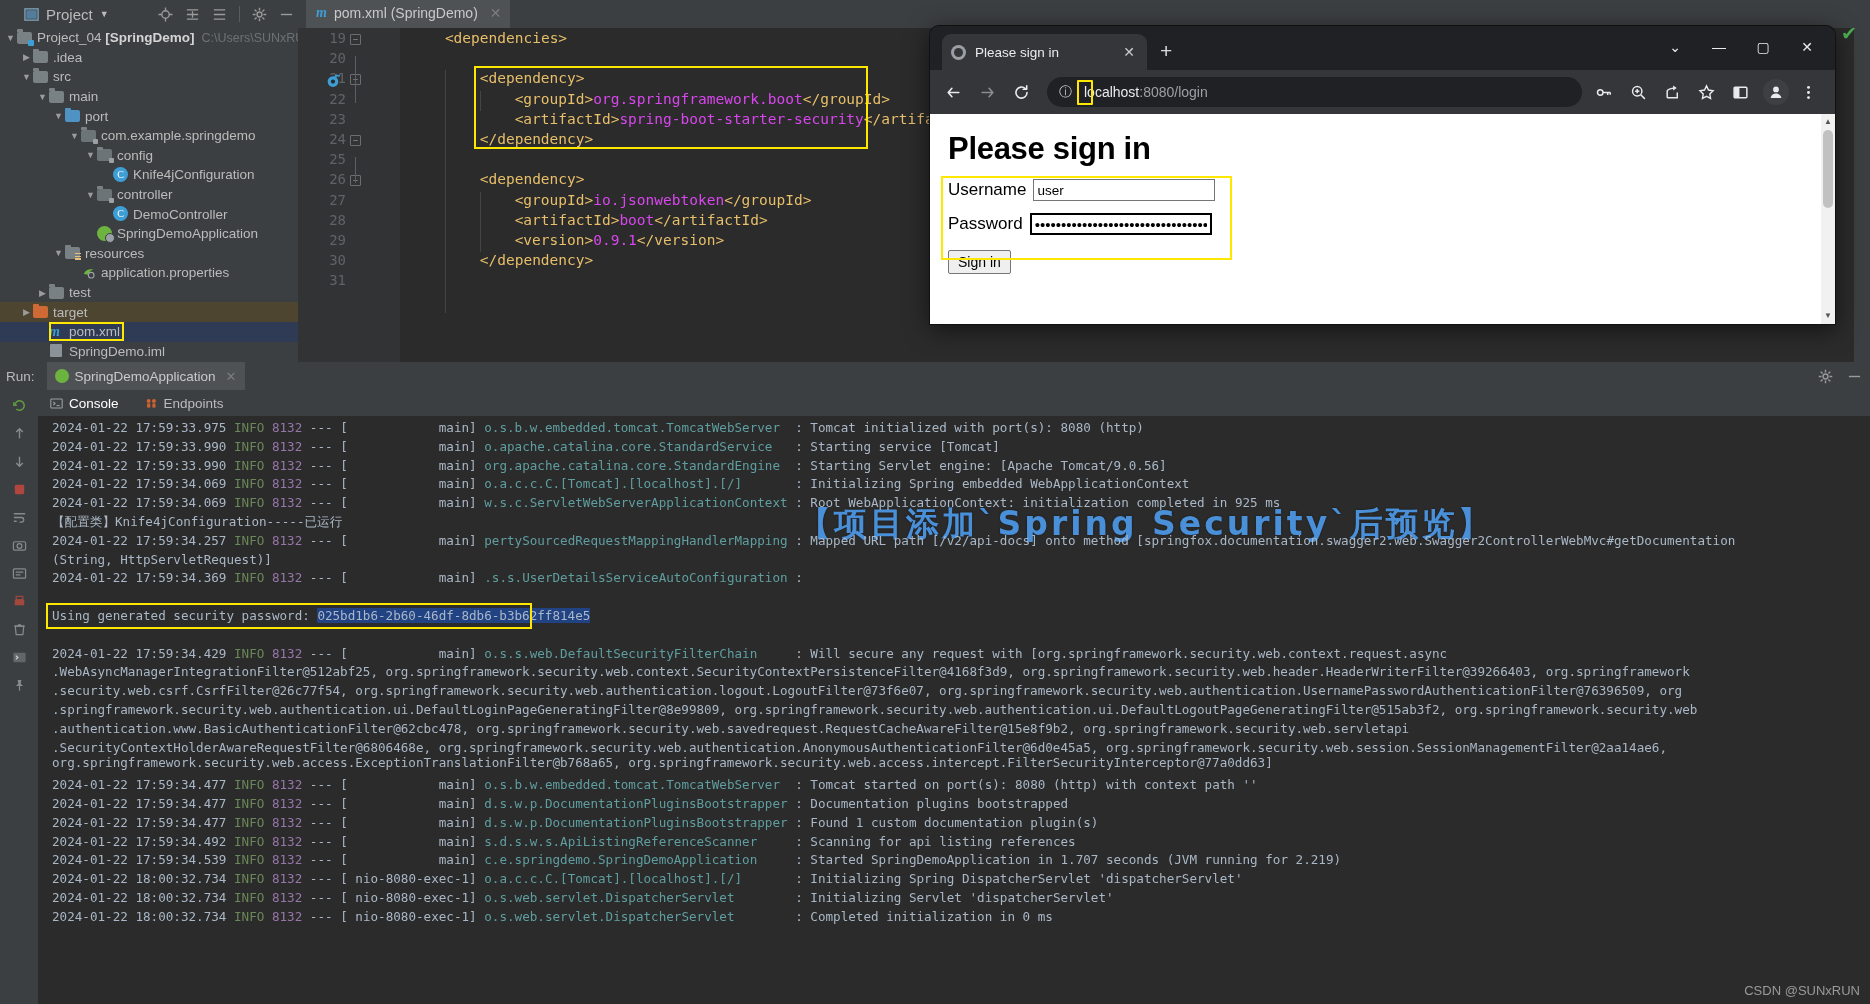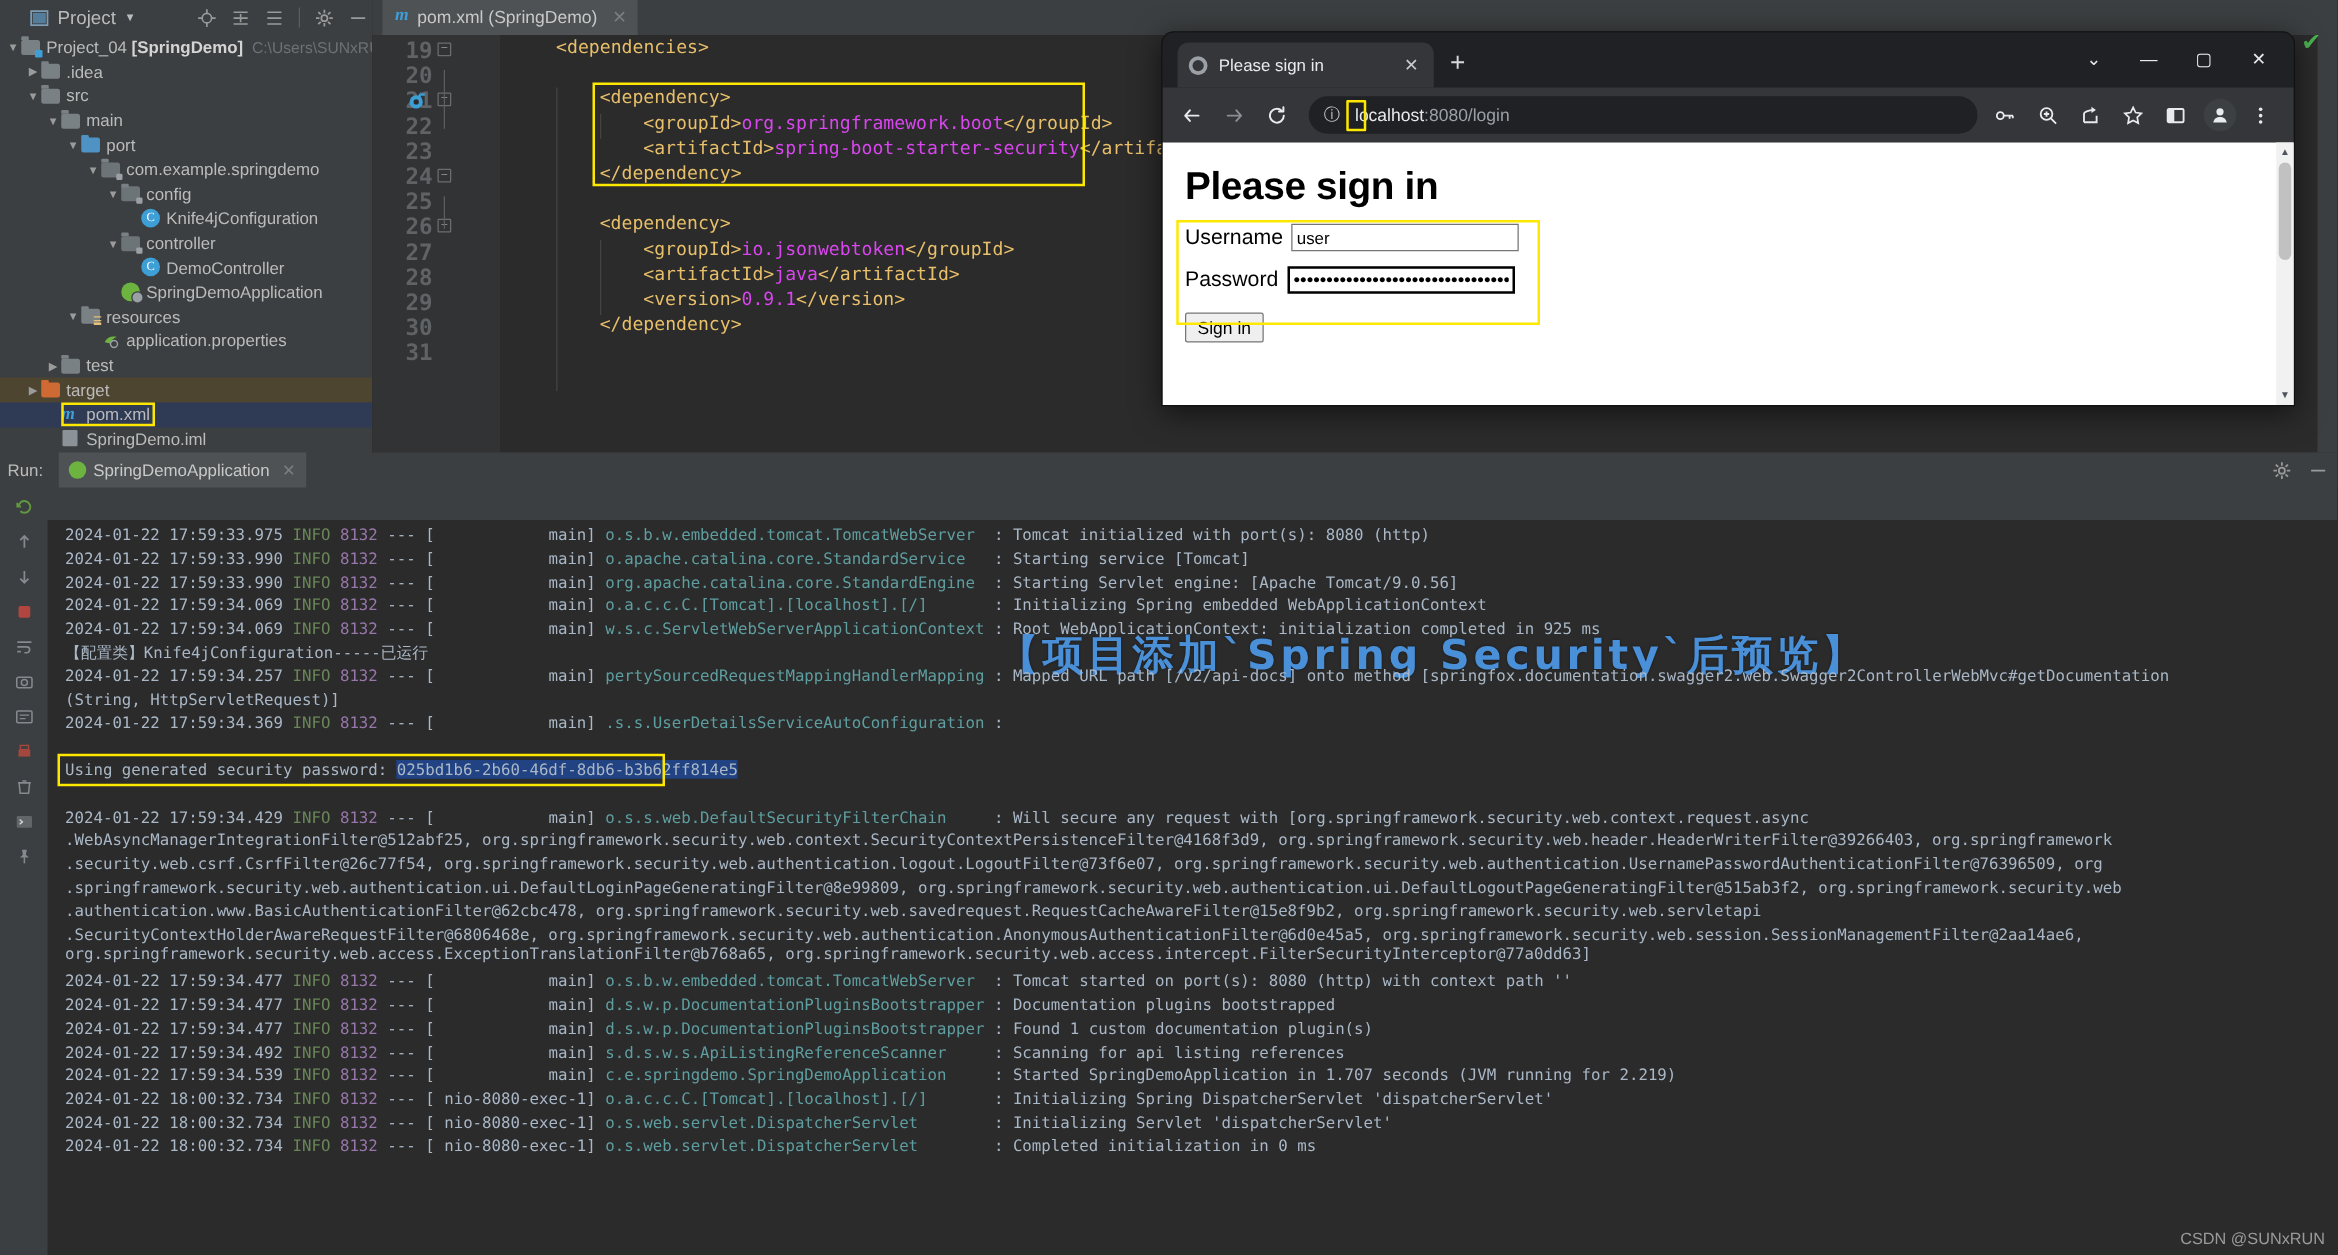--- a/index.html
+++ b/index.html
@@ -66,21 +66,21 @@
   .tab { position:absolute; left:8px; top:0; height:28px; background:#4e5254;
     display:flex; align-items:center; padding:0 8px 0 10px; border-bottom:2px solid #4e5254; }
   .tab .m { color:#3d9fd6; font-style:italic; font-weight:bold; font-size:14px;
     font-family:"Liberation Serif", serif; margin-right:7px; }
   .tab .tname { color:#c9c9c9; font-size:14px; }
   .tab .x { color:#7d7d7d; font-size:14px; margin-left:12px; }
 
   .code { position:absolute; left:0; top:28px; width:1572px; height:334px; background:#2b2b2b;
     font-family:"DejaVu Sans Mono", monospace; font-size:14.5px; }
   .gutter { position:absolute; left:0; top:0; width:102px; height:334px; background:#313335; }
-  .gutter .ln { position:absolute; right:54px; color:#606366; font-size:18px;font-weight:bold; }
+  .gutter .ln { position:absolute; right:54px; color:#606366; font-size:14px; }
   .foldmark { position:absolute; left:52px; width:11px; height:11px; border:1px solid #6b6e70;
     color:#8a8d8f; font-size:9px; line-height:9px; text-align:center; border-radius:1px; }
   .foldline { position:absolute; left:57px; width:1px; background:#5c5f61; }
   .runarrow { position:absolute; left:27px; width:17px; height:17px; }
   .codeline { position:absolute; left:112px; white-space:pre; }
   .guideline { position:absolute; width:1px; background:#444; }
   .t-tag  { color:#e8bf6a; }
   .t-txt  { color:#d946ef; }
   .hl-code { position:absolute; border:2.5px solid #ffe800; pointer-events:none; }
 
@@ -390,21 +390,21 @@
             <div class="foldline" style="top: 28.2px; height: 46.4px;"></div>
             <div class="foldline" style="top: 129.2px; height: 26.2px;"></div>
           </div>
       <div class="codeline" style="top: 2px; left: 146.88px;"><span class="t-tag">&lt;dependencies&gt;</span></div>
           <div class="codeline" style="top: 42.4px; left: 181.76px;"><span class="t-tag">&lt;dependency&gt;</span></div>
           <div class="codeline" style="top: 62.6px; left: 216.64px;"><span class="t-tag">&lt;groupId&gt;</span><span class="t-txt">org.springframework.boot</span><span class="t-tag">&lt;/groupId&gt;</span></div>
           <div class="codeline" style="top: 82.8px; left: 216.64px;"><span class="t-tag">&lt;artifactId&gt;</span><span class="t-txt">spring-boot-starter-security</span><span class="t-tag">&lt;/artifactId&gt;</span></div>
           <div class="codeline" style="top: 103px; left: 181.76px;"><span class="t-tag">&lt;/dependency&gt;</span></div>
           <div class="codeline" style="top: 143.4px; left: 181.76px;"><span class="t-tag">&lt;dependency&gt;</span></div>
           <div class="codeline" style="top: 163.6px; left: 216.64px;"><span class="t-tag">&lt;groupId&gt;</span><span class="t-txt">io.jsonwebtoken</span><span class="t-tag">&lt;/groupId&gt;</span></div>
-          <div class="codeline" style="top: 183.8px; left: 216.64px;"><span class="t-tag">&lt;artifactId&gt;</span><span class="t-txt">java</span><span class="t-tag">&lt;/artifactId&gt;</span></div>
+          <div class="codeline" style="top: 183.8px; left: 216.64px;"><span class="t-tag">&lt;artifactId&gt;</span><span class="t-txt">boot</span><span class="t-tag">&lt;/artifactId&gt;</span></div>
           <div class="codeline" style="top: 204px; left: 216.64px;"><span class="t-tag">&lt;version&gt;</span><span class="t-txt">0.9.1</span><span class="t-tag">&lt;/version&gt;</span></div>
           <div class="codeline" style="top: 224.2px; left: 181.76px;"><span class="t-tag">&lt;/dependency&gt;</span></div>
           <div class="runarrow" style="top: 44.4px;"><svg viewBox="0 0 16 16" width="17" height="17">
               <circle cx="7.5" cy="9" r="5" fill="#3d9fd6"></circle>
               <circle cx="7.5" cy="9" r="2" fill="#2b2b2b"></circle>
               <path d="M11 1.5v4h-3z" fill="#3d9fd6"></path>
               <path d="M11 3.5h3" stroke="#3d9fd6" stroke-width="1.6"></path>
             </svg></div>
           <div class="guideline" style="left: 146.88px; top: 42.4px; height: 242.4px;"></div>
           <div class="guideline" style="left: 181.76px; top: 62.6px; height: 20.2px;"></div>
@@ -428,20 +428,39 @@
       <svg class="hicon" viewBox="0 0 16 16">
         <circle cx="8" cy="8" r="2.6" fill="none" stroke="#b4b4b4" stroke-width="1.5"></circle>
         <path d="M8 0.8v3M8 12.2v3M0.8 8h3M12.2 8h3M2.8 2.8l2.1 2.1M11.1 11.1l2.1 2.1M13.2 2.8l-2.1 2.1M4.9 11.1l-2.1 2.1" stroke="#b4b4b4" stroke-width="1.5"></path>
       </svg>
       <svg class="hicon" viewBox="0 0 16 16">
         <path d="M2 8h12" stroke="#b4b4b4" stroke-width="1.5"></path>
       </svg>
     </div>
   </div>
 
+  <div class="tabsrow">
+    <div class="mini-tab active">
+      <svg width="13" height="13" viewBox="0 0 16 16">
+        <rect x="1" y="2.5" width="14" height="11" rx="1" fill="none" stroke="#9aa0a6" stroke-width="1.3"></rect>
+        <path d="M4 6l2.3 2L4 10" stroke="#9aa0a6" stroke-width="1.3" fill="none"></path>
+        <path d="M8 10.6h4" stroke="#9aa0a6" stroke-width="1.3"></path>
+      </svg>
+      <span>Console</span>
+    </div>
+    <div class="mini-tab">
+      <svg width="13" height="13" viewBox="0 0 16 16">
+        <circle cx="4.5" cy="5" r="2.4" fill="#d4622e"></circle>
+          <circle cx="11" cy="5" r="2.4" fill="#d4622e"></circle>
+        <rect x="2.6" y="8" width="3.8" height="5" fill="#d4622e"></rect>
+          <rect x="9.1" y="8" width="3.8" height="5" fill="#d4622e"></rect>
+      </svg>
+      <span>Endpoints</span>
+    </div>
+  </div>
 
   <div class="runtools">
     <svg class="hicon" viewBox="0 0 16 16">
       <path d="M3 8a5 5 0 1 1 1.6 3.7" stroke="#6db33f" stroke-width="1.6" fill="none"></path>
       <path d="M2 4.5v3.2h3.2" stroke="#6db33f" stroke-width="1.6" fill="none"></path>
     </svg>
     <svg class="hicon" viewBox="0 0 16 16">
       <path d="M8 13V3M4.5 6.5L8 3l3.5 3.5" stroke="#9aa0a6" stroke-width="1.5" fill="none"></path>
     </svg>
     <svg class="hicon" viewBox="0 0 16 16">

